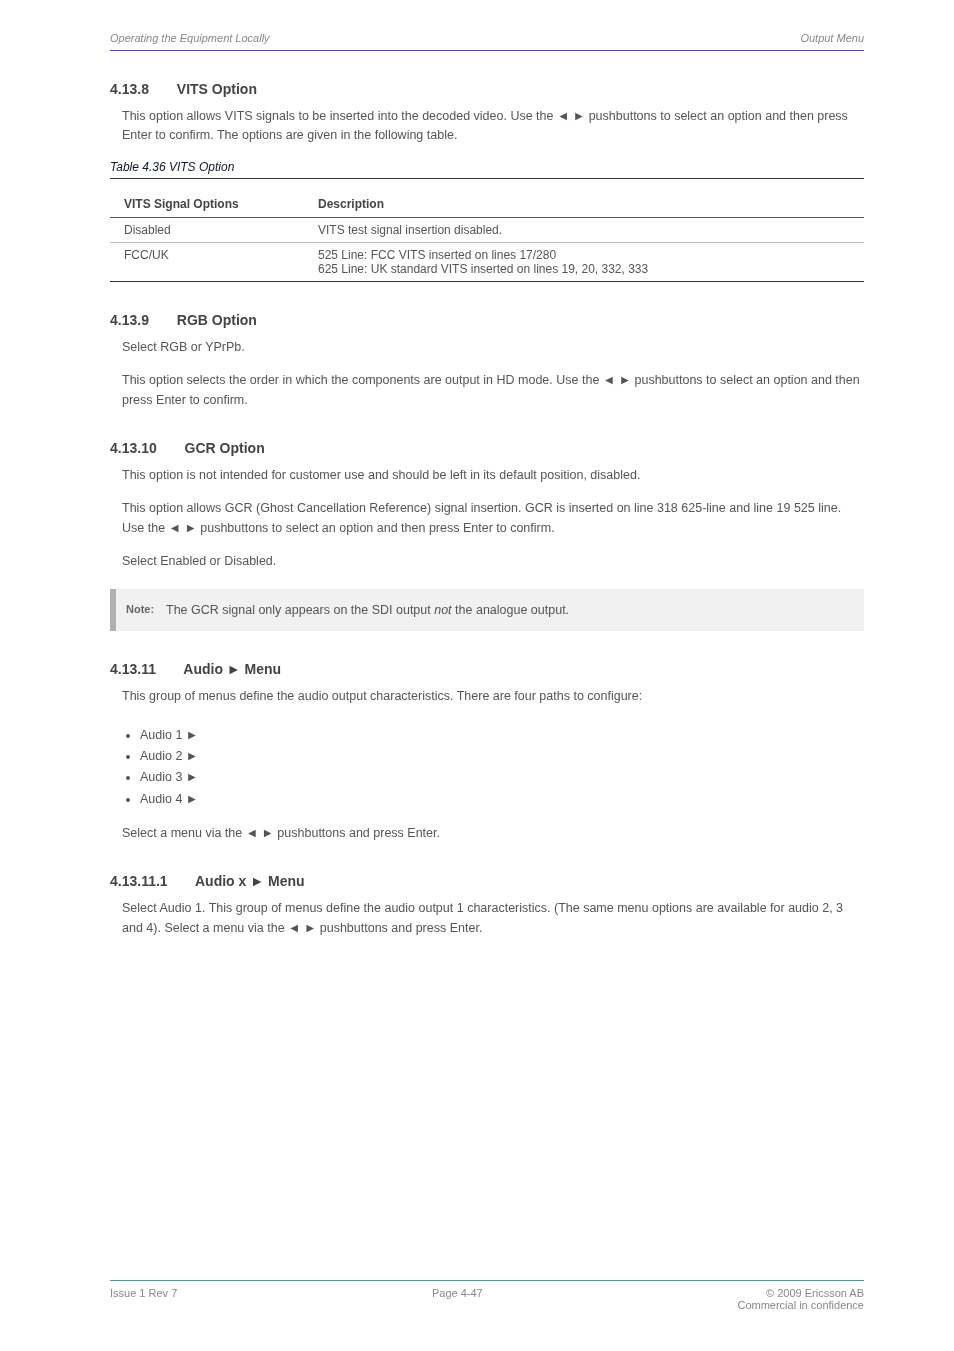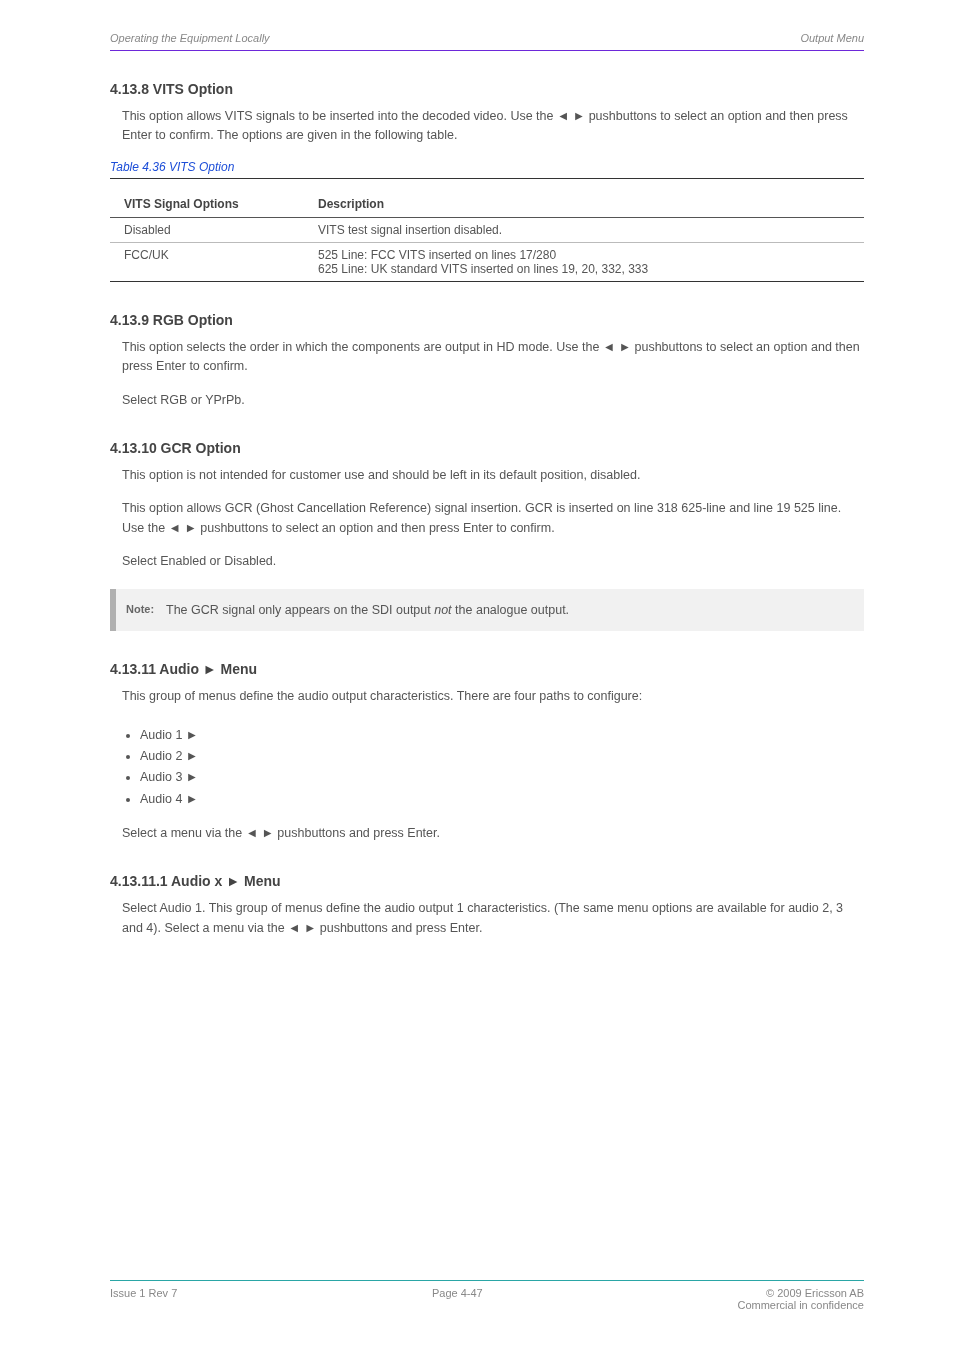--- a/index.html
+++ b/index.html
@@ -37,30 +37,31 @@
     font-size: 11px;
     font-style: italic;
     color: #888;
   }
   h2.sec {
     font-size: 14px;
     color: #444;
     margin: 30px 0 10px 0;
   }
   h2.sec .secno {
+    margin-right: 24px;
   }
   p.body {
     font-size: 12.5px;
     line-height: 1.55;
     margin: 0 0 14px 12px;
   }
   .tbl-title {
     font-size: 12px;
     font-style: italic;
-    color: #1d4ed8;
+    color: #0f172a;
     margin: 14px 0 4px 0;
   }
   table.opts {
     width: 100%;
     border-collapse: collapse;
     font-size: 12px;
     margin-bottom: 16px;
     border-top: 1.5px solid #333;
     border-bottom: 1.5px solid #333;
   }
@@ -157,22 +158,22 @@
         <td style="white-space: pre-line;">525 Line:  FCC VITS inserted on lines 17/280
 625 Line: UK standard VITS inserted on lines 19, 20, 332, 333</td>
       </tr>
     </tbody>
   </table>
 
   <h2 class="sec">
     <span class="secno">4.13.9</span>
     <span>RGB Option</span>
   </h2>
+  <p class="body">Select RGB or YPrPb.</p>
   <p class="body">This option selects the order in which the components are output in HD mode. Use the ◄ ► pushbuttons to select an option and then press Enter to confirm.</p>
-  <p class="body">Select RGB or YPrPb.</p>
 
   <h2 class="sec">
     <span class="secno">4.13.10</span>
     <span>GCR Option</span>
   </h2>
   <p class="body">This option is not intended for customer use and should be left in its default position, disabled.</p>
   <p class="body">This option allows GCR (Ghost Cancellation Reference) signal insertion. GCR is inserted on line 318 625-line and line 19 525 line. Use the ◄ ► pushbuttons to select an option and then press Enter to confirm.</p>
   <p class="body">Select Enabled or Disabled.</p>
 
   <div class="note-box">

